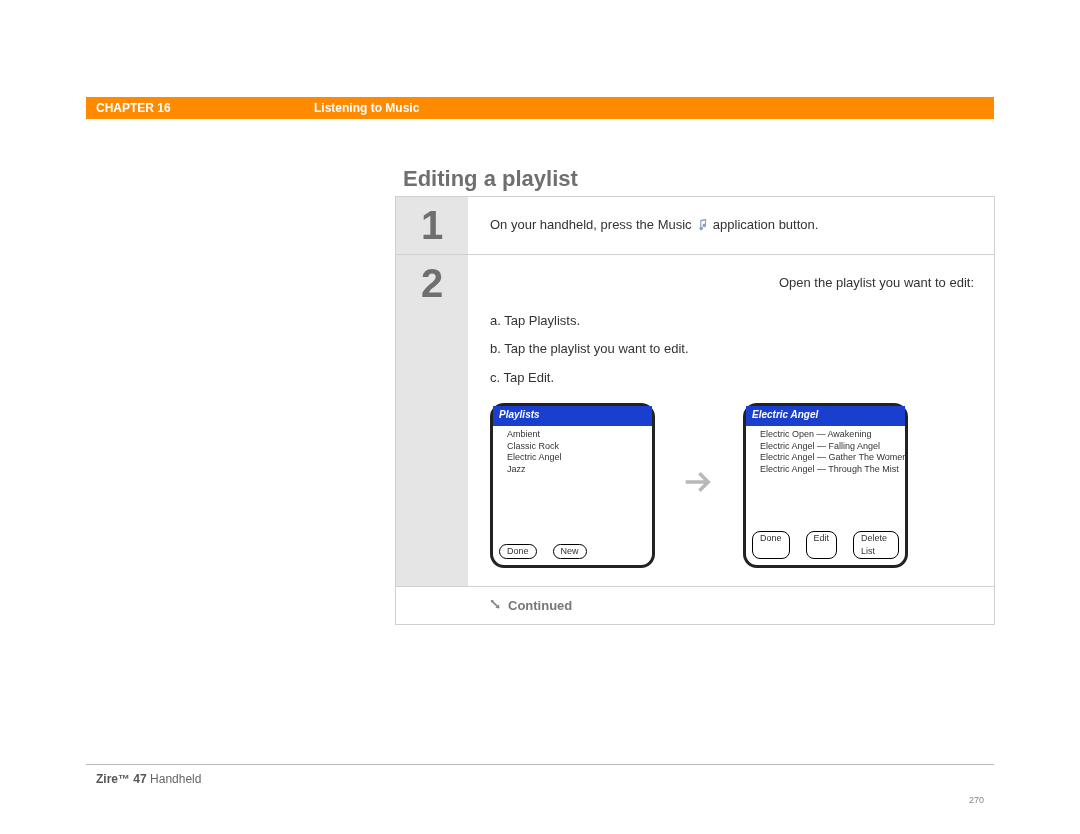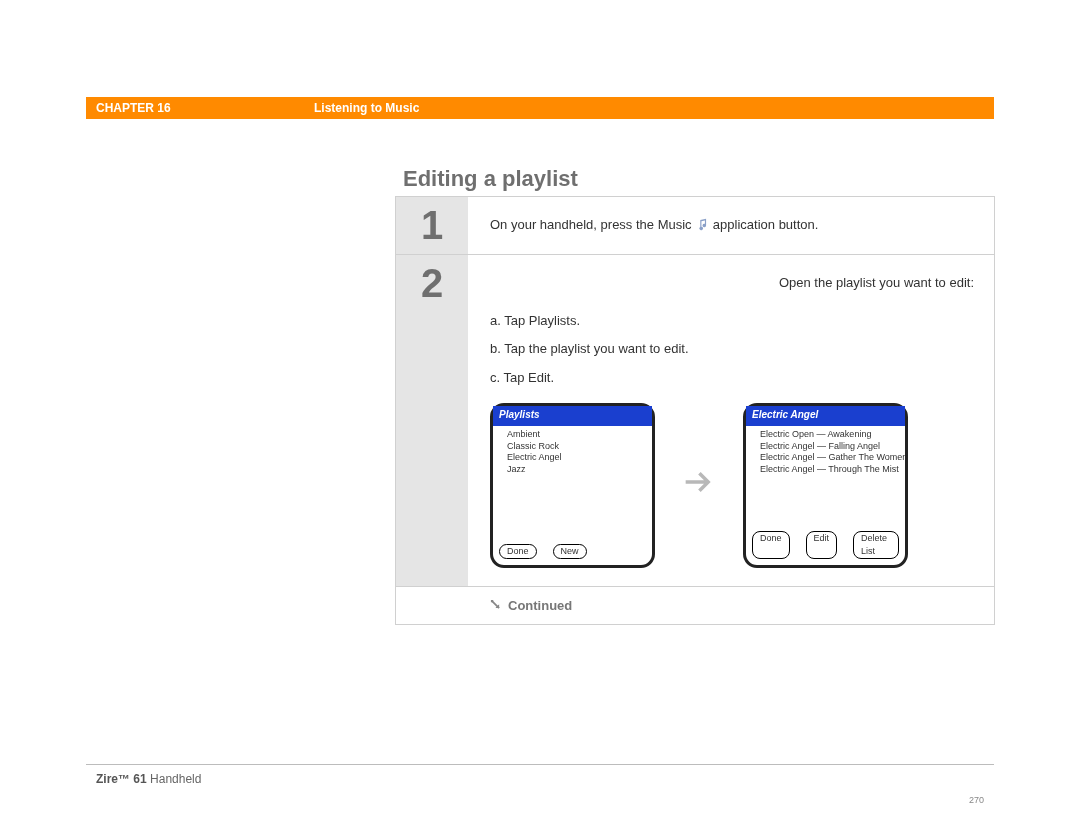--- a/index.html
+++ b/index.html
@@ -247,15 +247,15 @@
           <path d="M7 7l12 12" stroke="currentColor" stroke-width="3" fill="none"></path>
           <path d="M19 13v6h-6z"></path>
         </svg>
     </span>
     <span>Continued</span>
   </div>
 </div>
 
 <div class="footer-rule"></div>
 <div class="footer-left">
-  <b>Zire™ 61</b><span> Handheld</span>
+  <b>Zire™ 47</b><span> Handheld</span>
 </div>
 <div class="footer-right">270</div>
 
 </body></html>

